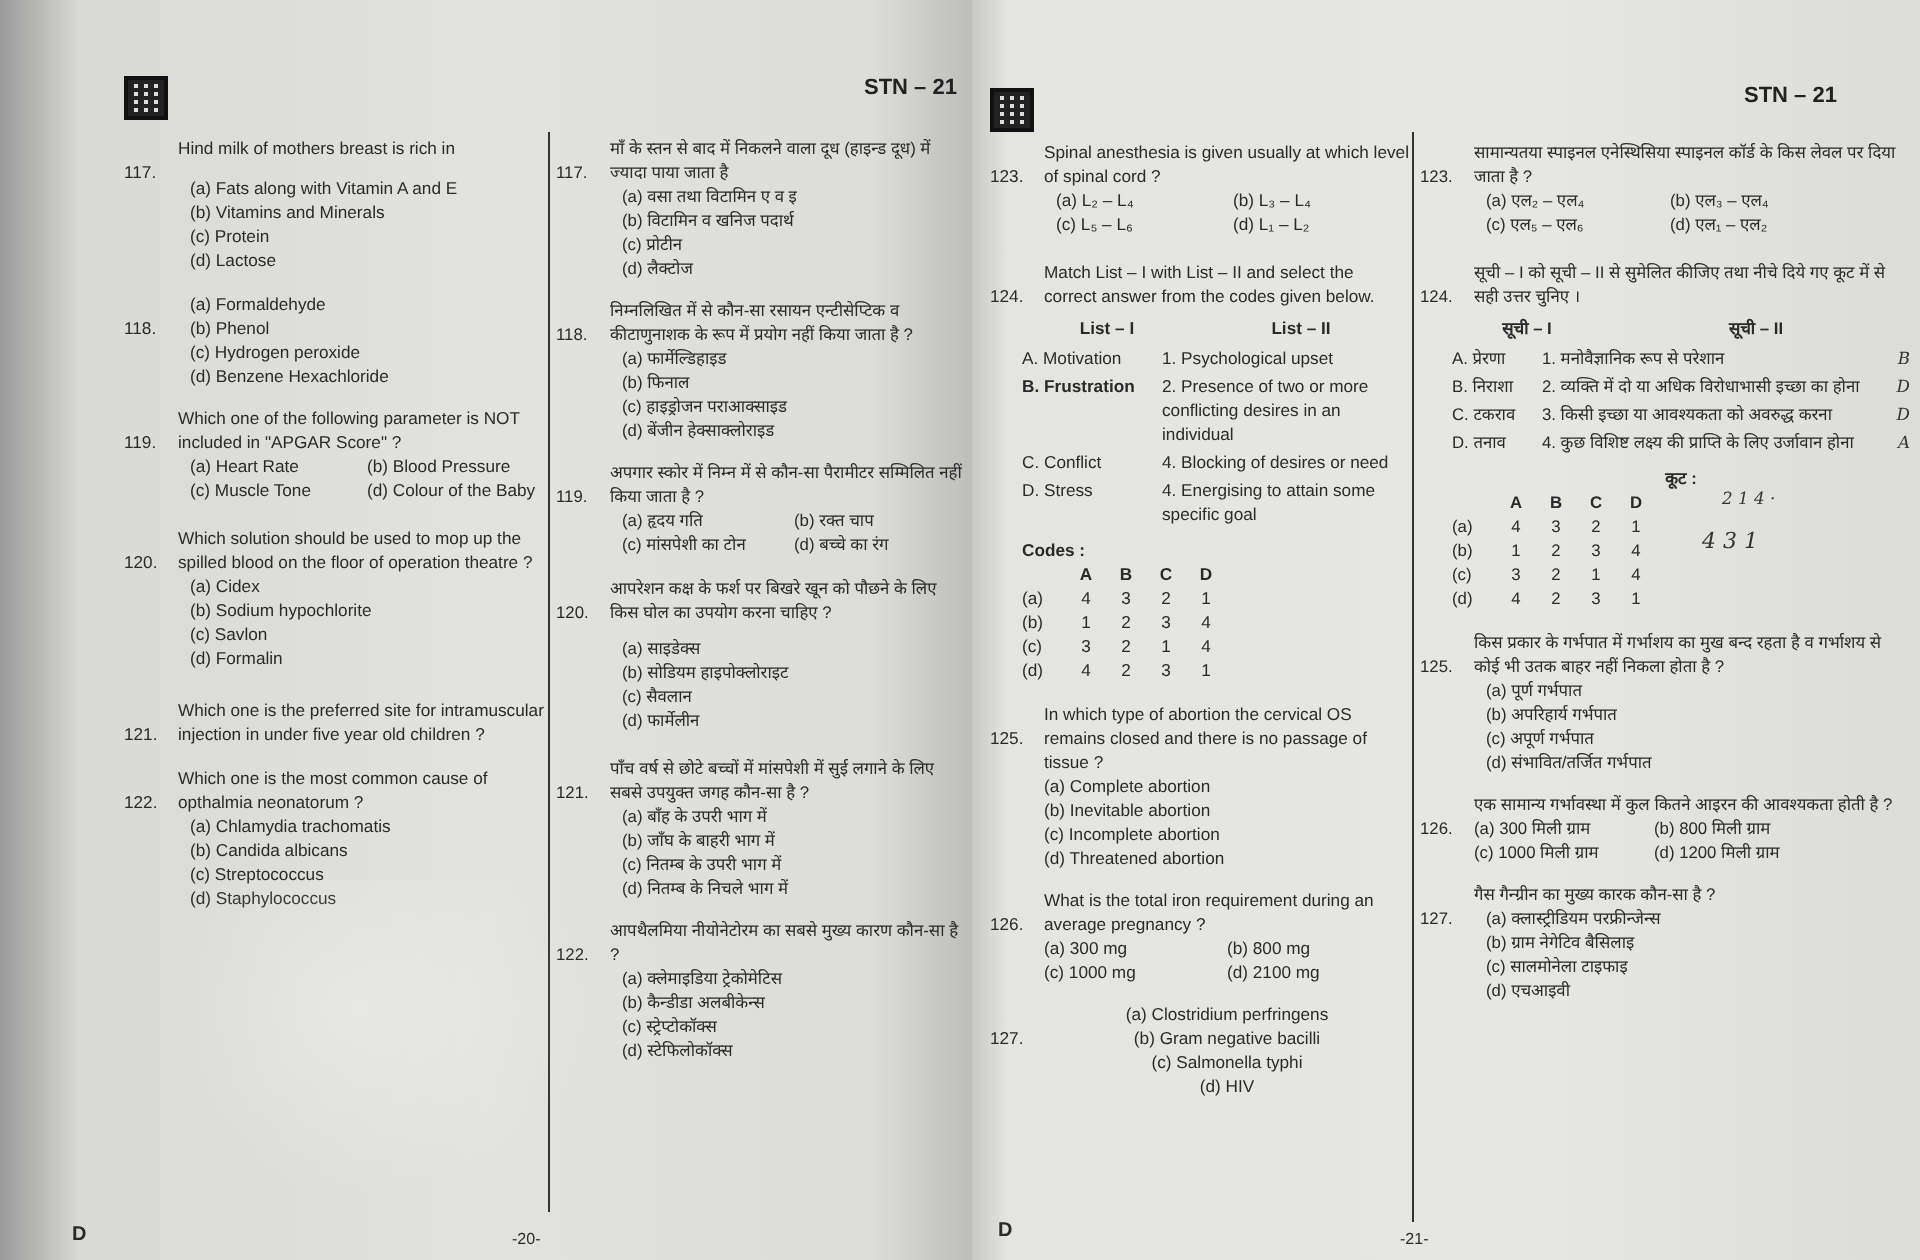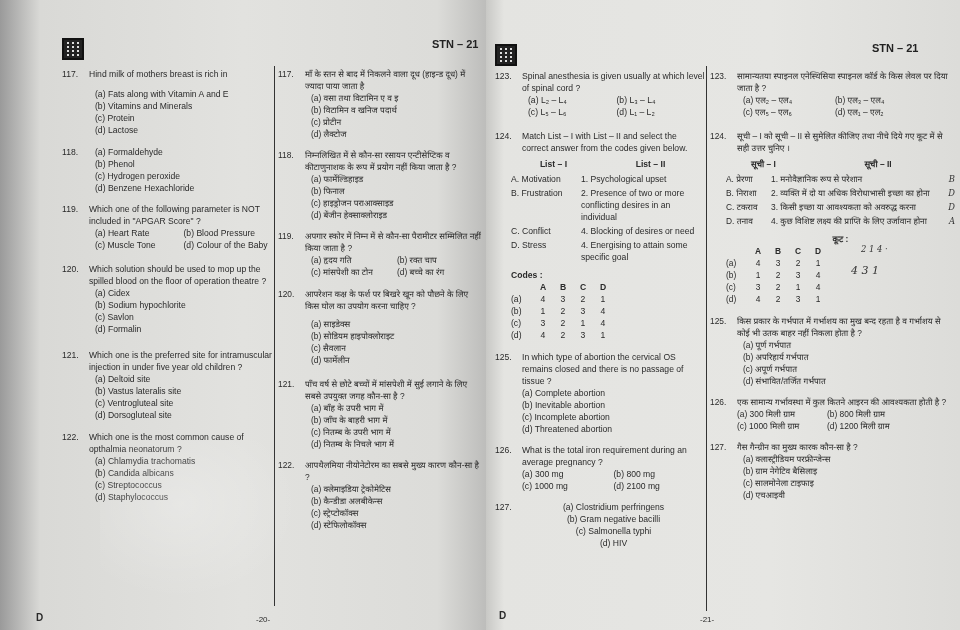--- a/index.html
+++ b/index.html
@@ -11,21 +11,21 @@
   .page.right { width:474px; background:linear-gradient(90deg,#c8c8c5 0px,#e4e4e1 18px,#e6e6e3 60%,#dcdcd9 100%); }
   .qr { position:absolute; width:22px; height:22px;
         background:
           repeating-linear-gradient(0deg,#222 0 2px,transparent 2px 4px),
           repeating-linear-gradient(90deg,#222 0 3px,#ddd 3px 5px);
         border:2px solid #111; }
   .hdr { position:absolute; font-weight:bold; font-size:11px; color:#222; }
   .divider { position:absolute; width:1px; background:#333; }
   .col { position:absolute; font-size:8.6px; line-height:12px; }
   .q { position:relative; margin-bottom:9px; }
-  .qn { position:absolute; left:0; top:0; }
+  .qn { position:absolute; left:0; top:12px; }
   .qt { padding-left:27px; }
   .opts { padding-left:33px; }
   .opt { display:block; }
   .opt2 { display:flex; }
   .opt2 span { width:92px; }
   .hi { font-size:8.4px; }
   .match { padding-left:27px; margin-top:4px; }
   .lhdr { display:flex; font-weight:bold; margin-bottom:3px; }
   .lrow { display:flex; margin-bottom:2px; }
   .lrow .a { width:60px; }
@@ -90,26 +90,20 @@
         <div class="opts">
           <span class="opt">(a) Cidex</span>
           <span class="opt">(b) Sodium hypochlorite</span>
           <span class="opt">(c) Savlon</span>
           <span class="opt">(d) Formalin</span>
         </div>
       </div>
       <div class="q" style="margin-top:14px;">
         <span class="qn">121.</span>
         <div class="qt">Which one is the preferred site for intramuscular injection in under five year old children ?</div>
-        <div class="opts">
-          <span class="opt">(a) Deltoid site</span>
-          <span class="opt">(b) Vastus lateralis site</span>
-          <span class="opt">(c) Ventrogluteal site</span>
-          <span class="opt">(d) Dorsogluteal site</span>
-        </div>
       </div>
       <div class="q" style="margin-top:10px;">
         <span class="qn">122.</span>
         <div class="qt">Which one is the most common cause of opthalmia neonatorum ?</div>
         <div class="opts">
           <span class="opt">(a) Chlamydia trachomatis</span>
           <span class="opt">(b) Candida albicans</span>
           <span class="opt">(c) Streptococcus</span>
           <span class="opt">(d) Staphylococcus</span>
         </div>
@@ -214,21 +208,21 @@
         <div class="match" style="padding-left:16px;">
           <div class="lhdr">
               <span style="width:85px;text-align:center;">List – I</span>
               <span style="flex:1;text-align:center;">List – II</span>
             </div>
           <div class="lrow">
               <span class="a" style="width:70px;">A. Motivation</span>
               <span class="b">1. Psychological upset</span>
             </div>
           <div class="lrow">
-              <span class="a" style="width:70px;">B. Frustration</span>
+              <span class="a" style="width:70px;font-weight:bold;">B. Frustration</span>
               <span class="b">2. Presence of two or more conflicting desires in an individual</span>
             </div>
           <div class="lrow">
               <span class="a" style="width:70px;">C. Conflict</span>
               <span class="b">4. Blocking of desires or need</span>
             </div>
           <div class="lrow">
               <span class="a" style="width:70px;">D. Stress</span>
               <span class="b">4. Energising to attain some specific goal</span>
             </div>

